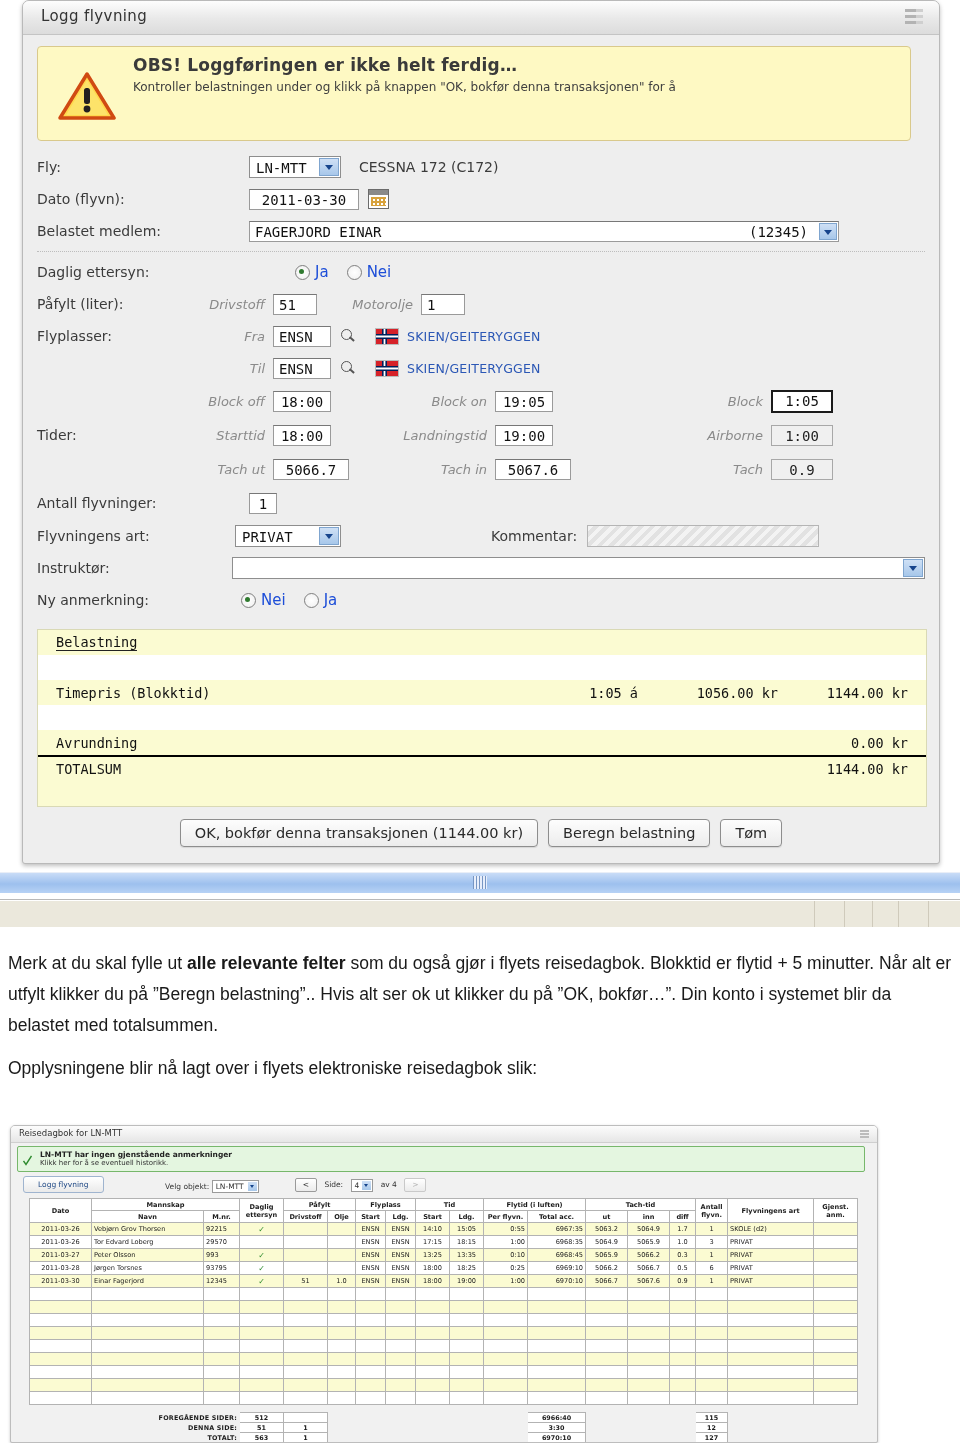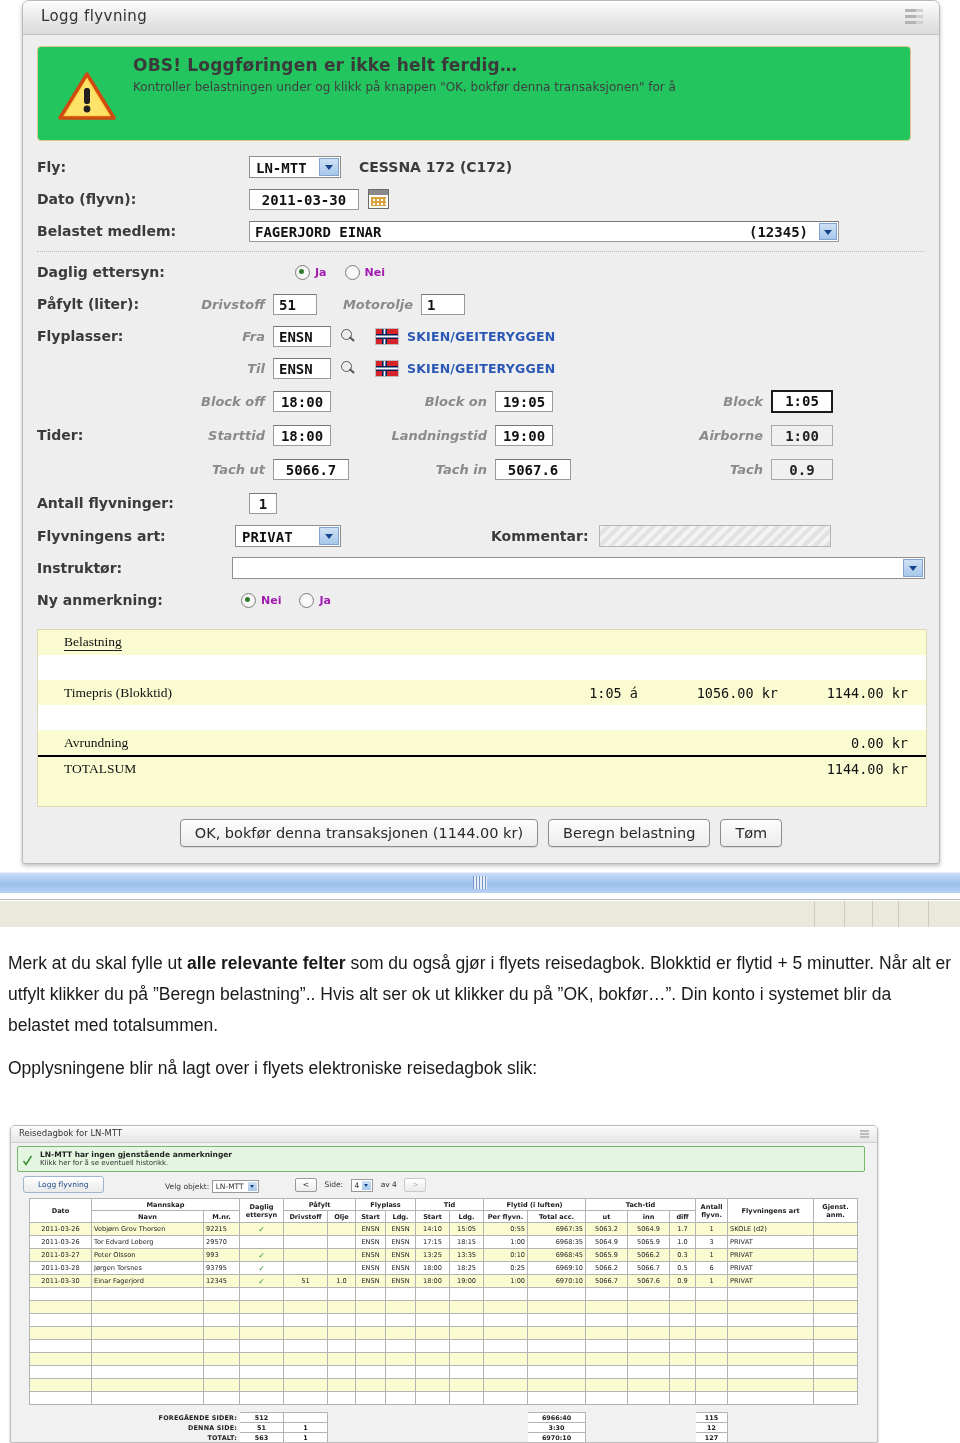--- a/index.html
+++ b/index.html
@@ -24,31 +24,31 @@
   .win-title .t{
     position:absolute;left:18px;top:6px;font-size:15px;color:#333;
     font-family:"DejaVu Sans", sans-serif;letter-spacing:.4px;
   }
   .grid-icon{position:absolute;right:16px;top:8px;width:18px;height:15px;}
   .grid-icon i{display:block;height:3px;background:#b3b3b3;margin-bottom:3px;position:relative;}
   .grid-icon i:after{content:"";position:absolute;right:0;top:0;width:7px;height:3px;background:#cfcfcf;}
 
   .warnbox{
     position:absolute;left:14px;top:45px;width:872px;height:93px;
-    background:#22c55e;border:1px solid #d9c98c;border-radius:4px;
+    background:#fef9c3;border:1px solid #d9c98c;border-radius:4px;
   }
   .warn-ico{position:absolute;left:20px;top:24px;width:58px;height:50px;}
   .alert-text{position:absolute;left:95px;top:8px;right:14px;}
   .alert-h{
     font-size:17px;font-weight:bold;color:#3a3a3a;
     font-family:"DejaVu Sans", sans-serif;letter-spacing:.2px;margin-bottom:4px;
   }
   .alert-b{font-size:12px;color:#3f3f3f;line-height:1.42;font-family:"DejaVu Sans", sans-serif;}
 
-  .form{position:absolute;left:14px;top:150px;width:888px;font-weight:bold;}
+  .form{position:absolute;left:14px;top:150px;width:888px;}
   .row{display:flex;align-items:center;height:32px;}
   .lbl{font-size:14px;color:#3b3b3b;font-family:"DejaVu Sans", sans-serif;}
   .lbl.w{width:212px;}
   .ilbl{font-size:13px;color:#8a8a8a;font-style:italic;font-family:"DejaVu Sans", sans-serif;text-align:right;}
 
   .inp{
     background:#fff;border:1px solid #9a9a9a;border-top-color:#777;
     font-family:"DejaVu Sans Mono", monospace;font-size:14px;color:#111;
     height:21px;line-height:21px;padding:0 5px;box-sizing:border-box;display:inline-block;
   }
@@ -70,21 +70,21 @@
   .cal-ico:before{content:"";position:absolute;left:0;top:0;right:0;height:5px;background:#8a8a8a;}
   .cal-ico:after{
     content:"";position:absolute;left:2px;top:7px;right:2px;bottom:2px;
     background:
       linear-gradient(to right,#d8a23c 0 2px,transparent 2px 4px) repeat-x,
       linear-gradient(to bottom,#d8a23c 0 2px,transparent 2px 4px) repeat-y;
     background-size:4px 100%,100% 4px;
   }
   .radio{display:inline-block;width:13px;height:13px;border-radius:50%;border:1px solid #7f7f7f;background:radial-gradient(#fff,#eee);vertical-align:middle;position:relative;}
   .radio.on:after{content:"";position:absolute;left:3px;top:3px;width:5px;height:5px;border-radius:50%;background:#2f7a2f;}
-  .rl{font-size:11px;color:#a21caf;margin-left:5px;margin-right:18px;font-family:"DejaVu Sans", sans-serif;}
+  .rl{font-size:15px;color:#1d4ed8;margin-left:5px;margin-right:18px;font-family:"DejaVu Sans", sans-serif;}
   .mag{display:inline-block;width:14px;height:14px;position:relative;vertical-align:middle;}
   .mag:before{content:"";position:absolute;left:0;top:0;width:9px;height:9px;border:1.6px solid #555;border-radius:50%;}
   .mag:after{content:"";position:absolute;left:8px;top:9px;width:6px;height:1.6px;background:#555;transform:rotate(42deg);}
   .flag{display:inline-block;width:22px;height:15px;vertical-align:middle;position:relative;background:#d62229;border:1px solid #bbb;}
   .flag:before{content:"";position:absolute;left:6px;top:0;width:5px;height:100%;background:#fff;box-shadow:inset 1.6px 0 0 #00205b, inset -1.6px 0 0 #00205b;}
   .flag:after{content:"";position:absolute;left:0;top:5px;width:100%;height:5px;background:#fff;box-shadow:inset 0 1.6px 0 #00205b, inset 0 -1.6px 0 #00205b;}
   .apt{font-size:12.5px;color:#2b57b5;margin-left:8px;letter-spacing:.2px;font-family:"DejaVu Sans", sans-serif;}
   .dotted{border-bottom:1px dotted #bdbdbd;height:0;margin:4px 0 4px 0;}
 
   .inp.bold{border:2px solid #1a1a1a;height:23px;line-height:19px;background:#fff;}
@@ -92,21 +92,21 @@
   .hatch{
     background:repeating-linear-gradient(135deg,#f3f3f3 0 4px,#e2e2e2 4px 8px);
     border:1px solid #b5b5b5;height:20px;display:inline-block;
   }
 
   
   .bel{position:absolute;left:14px;top:628px;width:888px;border:1px solid #d9d9b5;}
   .bel .r{display:flex;align-items:center;height:25px;font-family:"DejaVu Sans Mono", monospace;font-size:13.5px;color:#111;}
   .bel .yellow{background:#fbfbd2;}
   .bel .white{background:#fff;}
-  .bel .c1{flex:1;padding-left:26px;font-family:Liberation Serif, serif;}
+  .bel .c1{flex:1;padding-left:18px;}
   .bel .c2{width:120px;text-align:right;}
   .bel .c3{width:140px;text-align:right;}
   .bel .c4{width:130px;text-align:right;padding-right:18px;}
   .u{border-bottom:1px solid #222;display:inline-block;padding-bottom:0px;}
   .dbl-top{box-shadow:inset 0 2px 0 -1px #000, inset 0 4px 0 -3px #000;}
 
   .btnrow{position:absolute;left:14px;top:818px;width:888px;display:flex;gap:10px;justify-content:center;}
   .btn{
     background:linear-gradient(#fdfdfd,#ececec);border:1px solid #8d8d8d;border-radius:4px;
     font-size:14.5px;color:#2a2a2a;padding:5px 14px;font-family:"DejaVu Sans", sans-serif;

